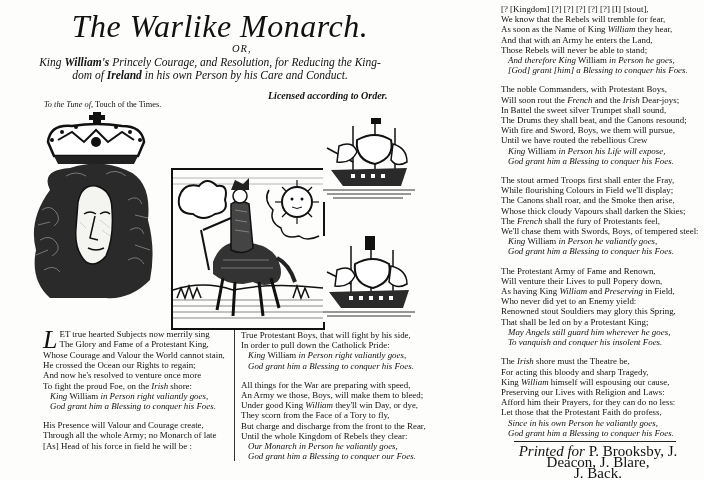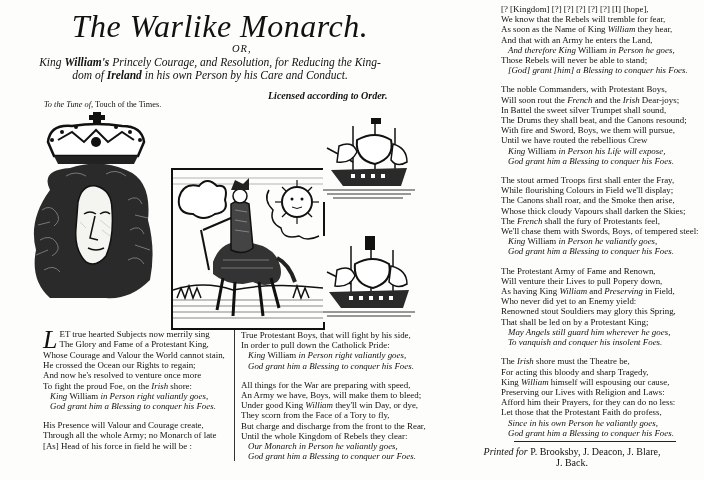--- a/index.html
+++ b/index.html
@@ -31,21 +31,21 @@
   .verse i { font-style:italic; }
   .col-left { left:43px; top:329px; }
   .col-mid { left:234px; top:330px; border-left:1px solid #333; padding-left:6px; }
   .col-right { left:501px; top:4px; }
 
   .dropcap {
     float:left; font-size:26px; font-style:italic; line-height:20px;
     margin:1px 2px 0 0;
   }
   .rule { left:514px; top:441px; width:162px; height:0; border-top:1.3px solid #222; }
-  .printed { left:477px; top:446px; font-size:10px; line-height:11px; text-align:center; width:190px; }
+  .printed { left:503px; top:446px; font-size:15px; line-height:11px; text-align:center; width:190px; }
   .printed i { font-style:italic; }
 
   .woodcut { background:#fdfdfb; }
   .frame { border:2px solid #111; box-sizing:border-box; }
 </style>
 </head>
 <body>
 
 <div class="abs title">The Warlike Monarch.</div>
 <div class="abs or">OR,</div>
@@ -245,38 +245,38 @@
 <div class="abs verse col-mid">
   <div>
     <span class="l">True Protestant Boys, that will fight by his side,</span>
     <span class="l">In order to pull down the Catholick Pride:</span>
     <span class="l ital"><i>King </i><span style="font-style:normal">William</span><i> in Person right valiantly goes,</i></span>
     <span class="l ital">God grant him a Blessing to conquer his Foes.</span>
   </div>
   <span class="gap"></span>
   <div>
     <span class="l">All things for the War are preparing with speed,</span>
-    <span class="l">An Army we have, Boys, will make them to bleed;</span>
+    <span class="l">An Army we those, Boys, will make them to bleed;</span>
     <span class="l"><span>Under good King </span><i>William</i><span> they'll win Day, or dye,</span></span>
     <span class="l">They scorn from the Face of a Tory to fly,</span>
     <span class="l">But charge and discharge from the front to the Rear,</span>
     <span class="l">Until the whole Kingdom of Rebels they clear:</span>
     <span class="l ital">Our Monarch in Person he valiantly goes,</span>
     <span class="l ital">God grant him a Blessing to conquer our Foes.</span>
   </div>
 </div>
 
 <div class="abs verse col-right">
   <div>
-    <span class="l">[? [Kingdom] [?] [?] [?] [?] [?] [I] [hope],</span>
+    <span class="l">[? [Kingdom] [?] [?] [?] [?] [?] [I] [stout],</span>
     <span class="l">We know that the Rebels will tremble for fear,</span>
     <span class="l"><span>As soon as the Name of King </span><i>William</i><span> they hear,</span></span>
     <span class="l">And that with an Army he enters the Land,</span>
+    <span class="l">Those Rebels will never be able to stand;</span>
     <span class="l ital"><i>And therefore King </i><span style="font-style:normal">William</span><i> in Person he goes,</i></span>
-    <span class="l">Those Rebels will never be able to stand;</span>
     <span class="l ital">[God] grant [him] a Blessing to conquer his Foes.</span>
   </div>
   <span class="gap"></span>
   <div>
     <span class="l">The noble Commanders, with Protestant Boys,</span>
     <span class="l"><span>Will soon rout the </span><i>French</i><span> and the </span><i>Irish</i><span> Dear-joys;</span></span>
     <span class="l">In Battel the sweet silver Trumpet shall sound,</span>
     <span class="l">The Drums they shall beat, and the Canons resound;</span>
     <span class="l">With fire and Sword, Boys, we them will pursue,</span>
     <span class="l">Until we have routed the rebellious Crew</span>

